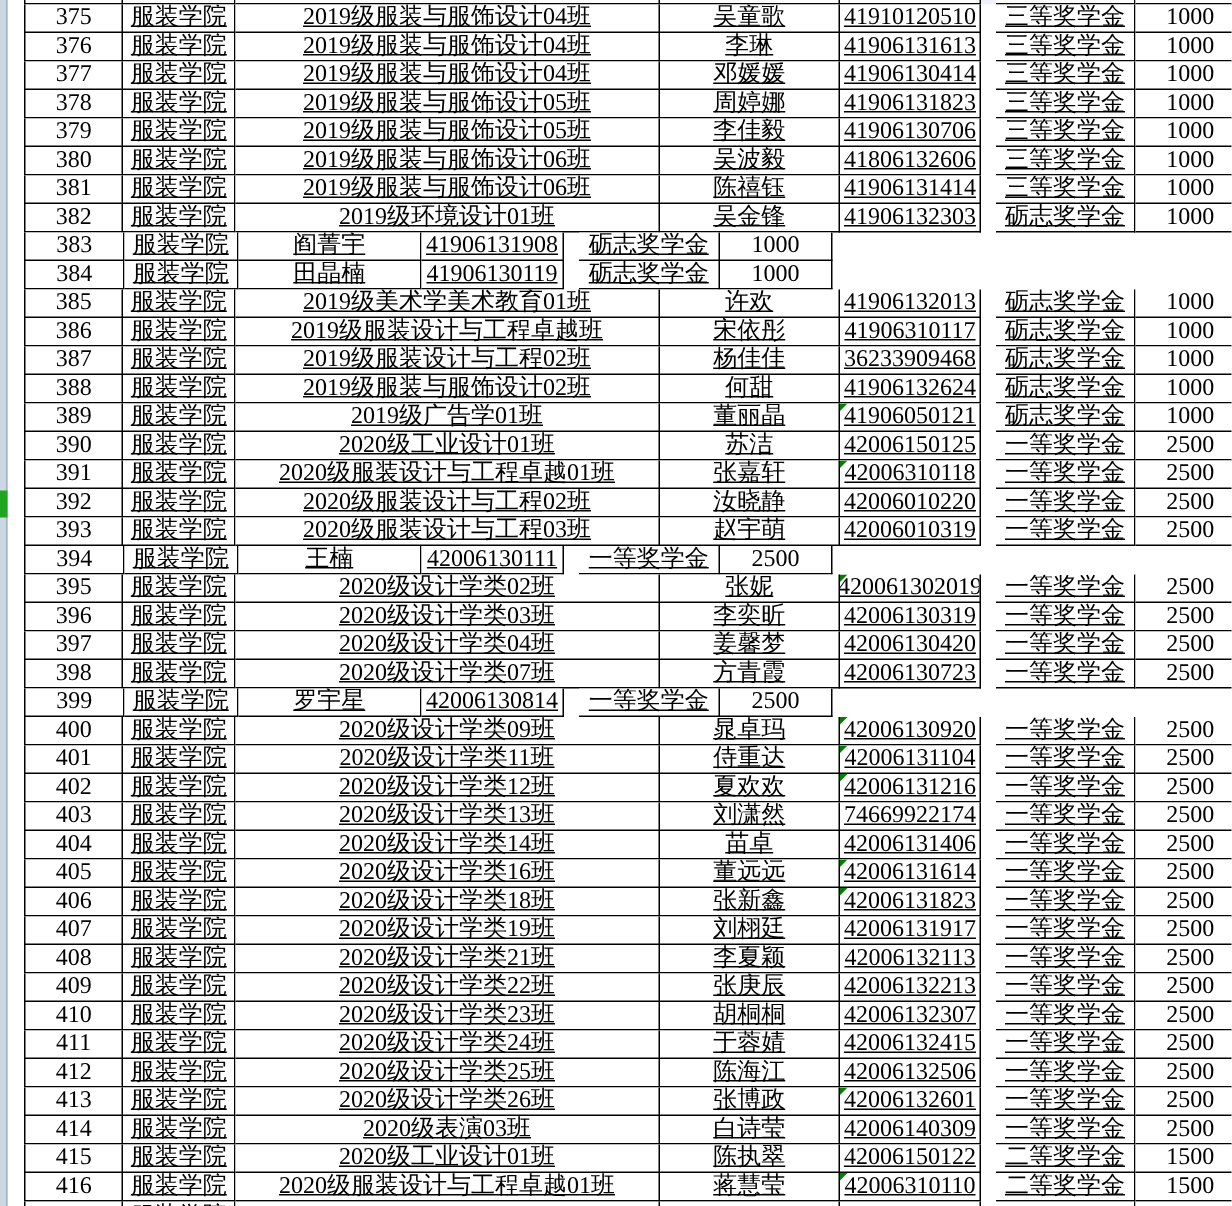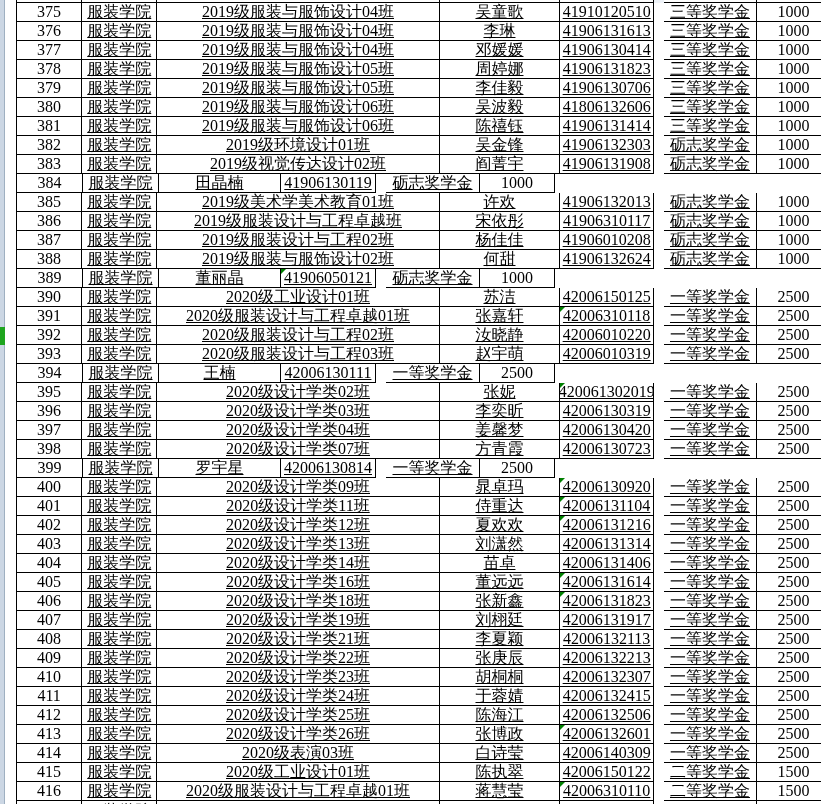--- a/index.html
+++ b/index.html
@@ -133,21 +133,20 @@
           <div class="cell c2 u">服装学院</div>
           <div class="cell c3 u">2019级环境设计01班</div>
           <div class="cell c4 u">吴金锋</div>
           <div class="cell c5">41906132303</div>
           <div class="cell c6 u">砺志奖学金</div>
           <div class="cell c7">1000</div>
         </div>
         <div class="row">
           <div class="cell c1">383</div>
           <div class="cell c2 u">服装学院</div>
-          <div class="cell c3 u">2019级视觉传达设计02班</div>
           <div class="cell c4 u">阎菁宇</div>
           <div class="cell c5">41906131908</div>
           <div class="cell c6 u">砺志奖学金</div>
           <div class="cell c7">1000</div>
         </div>
         <div class="row">
           <div class="cell c1">384</div>
           <div class="cell c2 u">服装学院</div>
           <div class="cell c4 u">田晶楠</div>
           <div class="cell c5">41906130119</div>
@@ -170,36 +169,37 @@
           <div class="cell c4 u">宋依彤</div>
           <div class="cell c5">41906310117</div>
           <div class="cell c6 u">砺志奖学金</div>
           <div class="cell c7">1000</div>
         </div>
         <div class="row">
           <div class="cell c1">387</div>
           <div class="cell c2 u">服装学院</div>
           <div class="cell c3 u">2019级服装设计与工程02班</div>
           <div class="cell c4 u">杨佳佳</div>
-          <div class="cell c5">41906010208</div>
+          <div class="cell c5">36233909468</div>
           <div class="cell c6 u">砺志奖学金</div>
           <div class="cell c7">1000</div>
         </div>
         <div class="row">
           <div class="cell c1">388</div>
           <div class="cell c2 u">服装学院</div>
           <div class="cell c3 u">2019级服装与服饰设计02班</div>
           <div class="cell c4 u">何甜</div>
           <div class="cell c5">41906132624</div>
           <div class="cell c6 u">砺志奖学金</div>
           <div class="cell c7">1000</div>
         </div>
         <div class="row">
           <div class="cell c1">389</div>
           <div class="cell c2 u">服装学院</div>
+          <div class="cell c3 u">2019级广告学01班</div>
           <div class="cell c4 u">董丽晶</div>
           <div class="cell c5">41906050121<span class="flag"></span></div>
           <div class="cell c6 u">砺志奖学金</div>
           <div class="cell c7">1000</div>
         </div>
         <div class="row">
           <div class="cell c1">390</div>
           <div class="cell c2 u">服装学院</div>
           <div class="cell c3 u">2020级工业设计01班</div>
           <div class="cell c4 u">苏洁</div>
@@ -311,21 +311,21 @@
           <div class="cell c4 u">夏欢欢</div>
           <div class="cell c5">42006131216<span class="flag"></span></div>
           <div class="cell c6 u">一等奖学金</div>
           <div class="cell c7">2500</div>
         </div>
         <div class="row">
           <div class="cell c1">403</div>
           <div class="cell c2 u">服装学院</div>
           <div class="cell c3 u">2020级设计学类13班</div>
           <div class="cell c4 u">刘潇然</div>
-          <div class="cell c5">42006131314</div>
+          <div class="cell c5">74669922174</div>
           <div class="cell c6 u">一等奖学金</div>
           <div class="cell c7">2500</div>
         </div>
         <div class="row">
           <div class="cell c1">404</div>
           <div class="cell c2 u">服装学院</div>
           <div class="cell c3 u">2020级设计学类14班</div>
           <div class="cell c4 u">苗卓</div>
           <div class="cell c5">42006131406</div>
           <div class="cell c6 u">一等奖学金</div>

